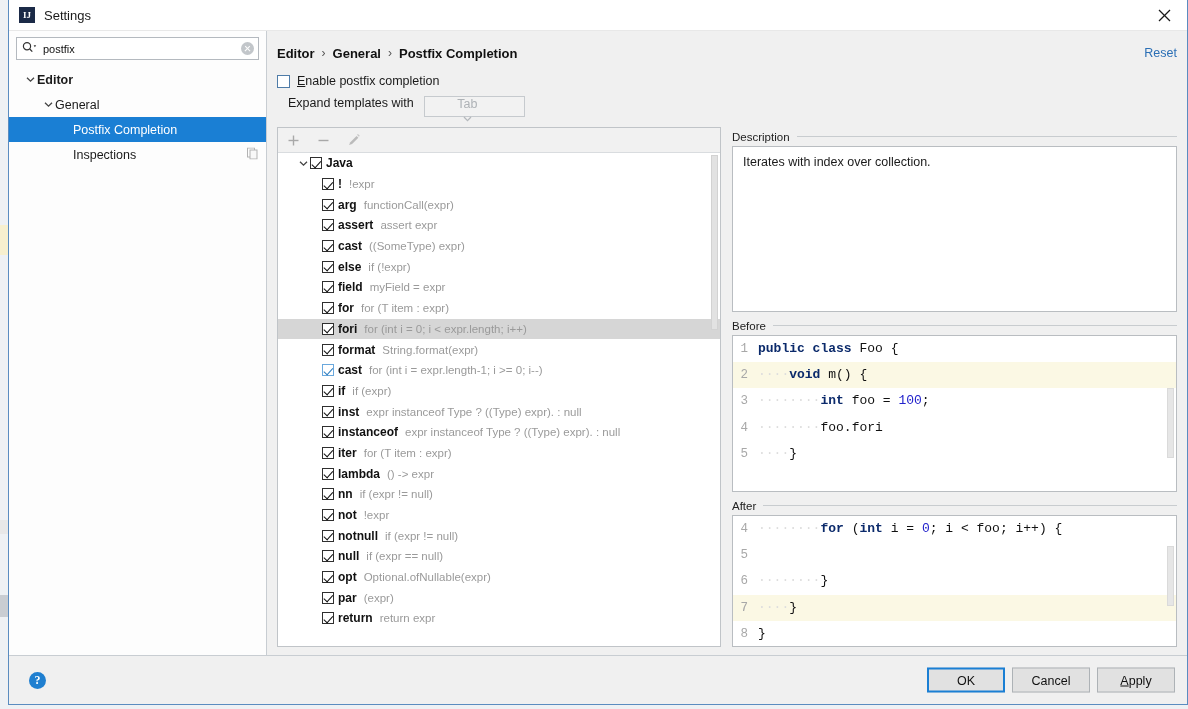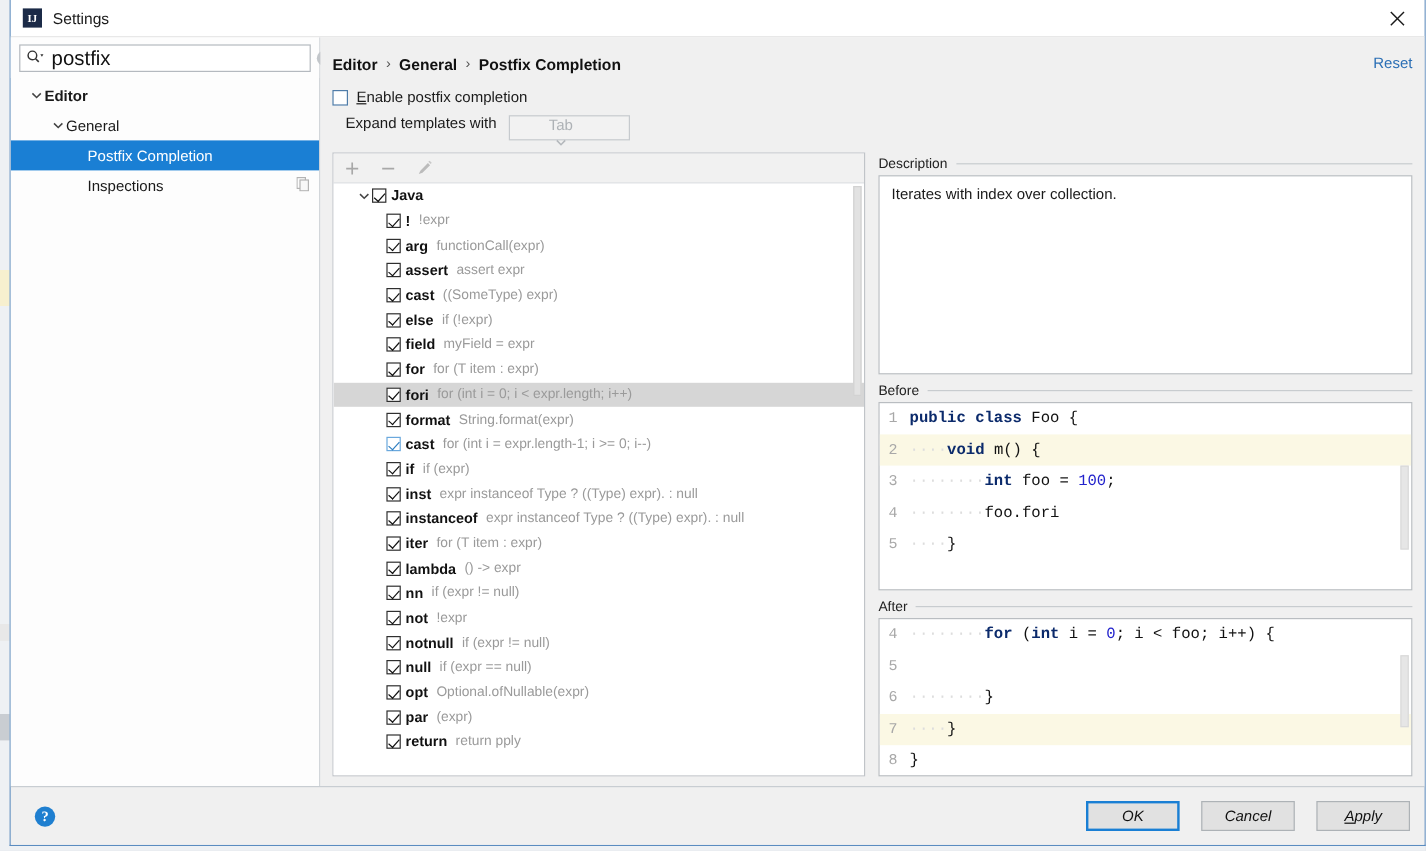--- a/index.html
+++ b/index.html
@@ -106,21 +106,21 @@
     background: #fff;
     display: flex; align-items: center;
     padding: 0 4px 0 5px;
     position: relative;
   }
   #search-box .magnifier { flex: 0 0 auto; display:block; }
   #search-input {
     border: none; outline: none;
     flex: 1 1 auto;
     font-family: "Liberation Sans", sans-serif;
-    font-size: 17px;
+    font-size: 11px;
     color: #111;
     margin-left: 6px;
     background: transparent;
     padding: 0;
   }
   #clear-icon {
     flex: 0 0 auto; cursor: pointer;
     width: 13px; height: 13px;
     border-radius: 50%;
     background: #c2c6ca;
@@ -422,21 +422,21 @@
     color: #fff;
     font-size: 12px; font-weight: bold;
     display: flex; align-items: center; justify-content: center;
     cursor: pointer;
     margin-left: 8px;
     font-family: "Liberation Serif", serif;
   }
   #footer-buttons {
     position: absolute; right: 12px; top: 50%;
     transform: translateY(-50%);
-    display: flex; gap: 18px; font-style: italic;
+    display: flex; gap: 7px;
   }
   .btn {
     width: 78px; height: 25px;
     background: #e1e1e1;
     border: 1px solid #adb2b6;
     font-size: 12.5px;
     color: #111;
     display: flex; align-items: center; justify-content: center;
     cursor: pointer;
     font-family: "Liberation Sans", sans-serif;
@@ -691,21 +691,21 @@
                 <span class="desc">Optional.ofNullable(expr)</span>
               </div>
               <div class="tpl-row child">
                 <span class="cb2"></span>
                 <span class="key">par</span>
                 <span class="desc">(expr)</span>
               </div>
               <div class="tpl-row child">
                 <span class="cb2"></span>
                 <span class="key">return</span>
-                <span class="desc">return pply</span>
+                <span class="desc">return expr</span>
               </div>
               <div id="tpl-scrollbar">
               <div id="tpl-thumb"></div>
             </div>
           </div>
         </div>
 
         <div id="detail-col">
 
           <div class="section" id="desc-section">

